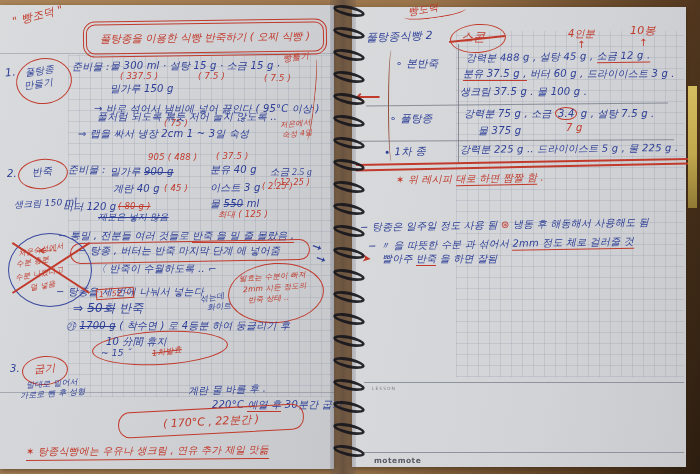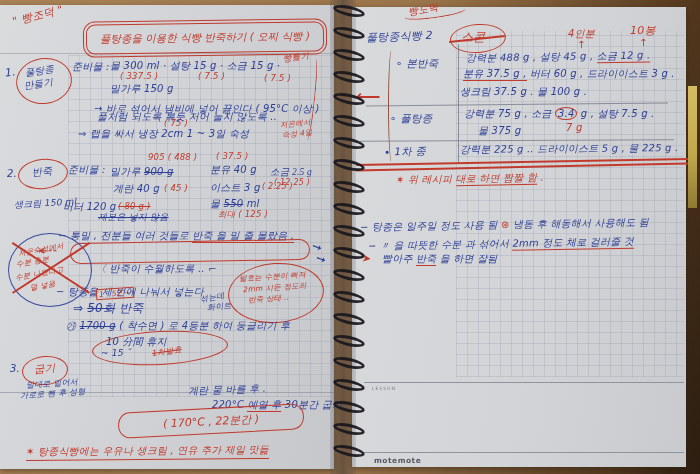--- a/index.html
+++ b/index.html
@@ -101,20 +101,21 @@
   <span class="t b strike" style="left:98px;top:211px;font-size:9px;">제분은 넣지 않음</span>
   <div class="t" style="left:210px;top:197px;font-size:10px;">
     <span class="b">물 </span><span class="b strike">550</span><span class="b"> ml</span>
   </div>
   <span class="t r" style="left:218px;top:209px;font-size:8.5px;">최대 ( 125 )</span>
 
   <div class="t" style="left:58px;top:229px;font-size:10px;">
     <span class="b">− 통밀 , 전분들 여러 것들로 </span><span class="b runder">반죽 을 밀 줄 몰랐음 ,</span>
   </div>
   <div class="rbox" style="left:70px;top:241px;width:238px;height:19px;transform:rotate(-1deg);"></div>
+  <span class="t b" style="left:78px;top:244px;font-size:10px;">− 탕종 , 버터는 반죽 마지막 단계 에 넣어줌</span>
   <span class="t r" style="left:42px;top:243px;font-size:13px;transform:scaleX(1.8);">⇠</span>
   <span class="t b" style="left:96px;top:262px;font-size:10px;">〈 반죽이 수월하도록 ‥  ⌐</span>
   <span class="t b" style="left:56px;top:285px;font-size:10px;">− 탕종을 세 번에 나눠서 넣는다</span>
   <span class="t b" style="left:200px;top:292px;font-size:8px;transform:rotate(-10deg);">섞는데</span>
   <span class="t b" style="left:207px;top:301px;font-size:8px;transform:rotate(-5deg);">화이트</span>
 
   <div class="oval" style="left:228px;top:263px;width:94px;height:58px;transform:rotate(-4deg);"></div>
   <span class="t r" style="left:239px;top:272px;font-size:7.5px;transform:rotate(-4deg);">발효는 수분이 빠져</span>
   <span class="t r" style="left:243px;top:283px;font-size:7.5px;transform:rotate(-4deg);">2mm 시든 정도의</span>
   <span class="t r" style="left:248px;top:294px;font-size:7.5px;transform:rotate(-4deg);">반죽 상태 ‥</span>

